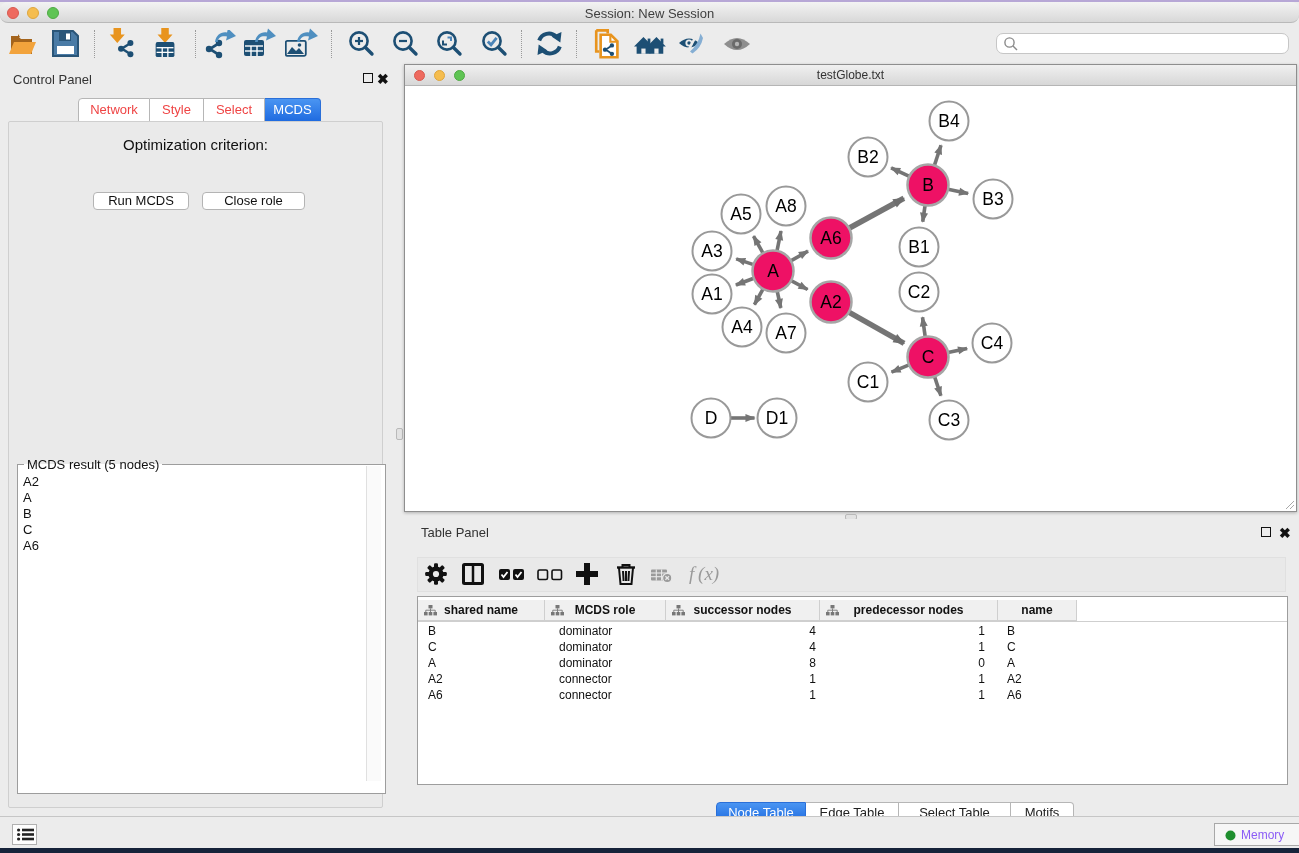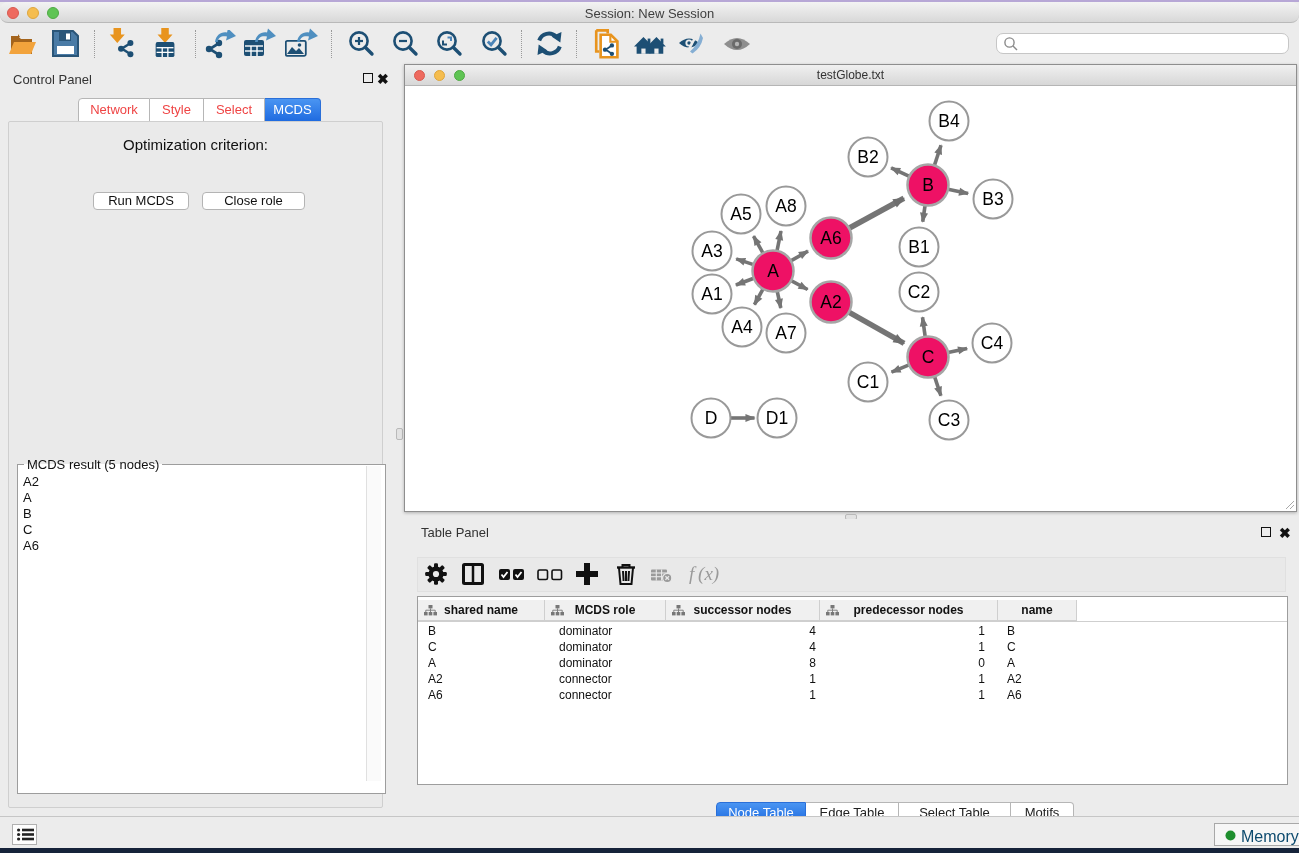--- a/index.html
+++ b/index.html
@@ -77,21 +77,21 @@
 
 #btabs { position:absolute; display:flex; left:268px; top:283px;margin-left:44px; }
 .btab { height:21px; background:#fff; border:1px solid #b6b6b6; border-left:none;
   font-size:13px; color:#222; line-height:19px; text-align:center; }
 
 #statusbar { left:0; top:816px; width:1299px; height:32px; background:#ececec;
   border-top:1px solid #c6c6c6; }
 #listbtn { position:absolute; left:12px; top:7px; width:25px; height:21px;
   background:#fdfdfd; border:1px solid #b0b0b0; }
 #membtn { position:absolute; left:1214px; top:6px; width:86px; height:23px;
-  background:#f6f6f6; border:1px solid #a8a8a8; font-size:16px; color:#0c4a6e; }
+  background:#f6f6f6; border:1px solid #a8a8a8; font-size:12px; color:#8b5cf6; }
 #desktopbottom { left:0; top:848px; width:1299px; height:5px; background:#16233a; }
 </style>
 </head>
 <body>
 <div id="root">
   <div class="abs" id="desktoptop"></div>
   <div class="abs" id="titlebar">
     <div class="tl" style="left:7px;background:#ee6a5f;border:0.5px solid #d85a50;"></div>
     <div class="tl" style="left:27px;background:#f5bd4f;border:0.5px solid #dfa63d;"></div>
     <div class="tl" style="left:47px;background:#5fc454;border:0.5px solid #4faa44;"></div>

